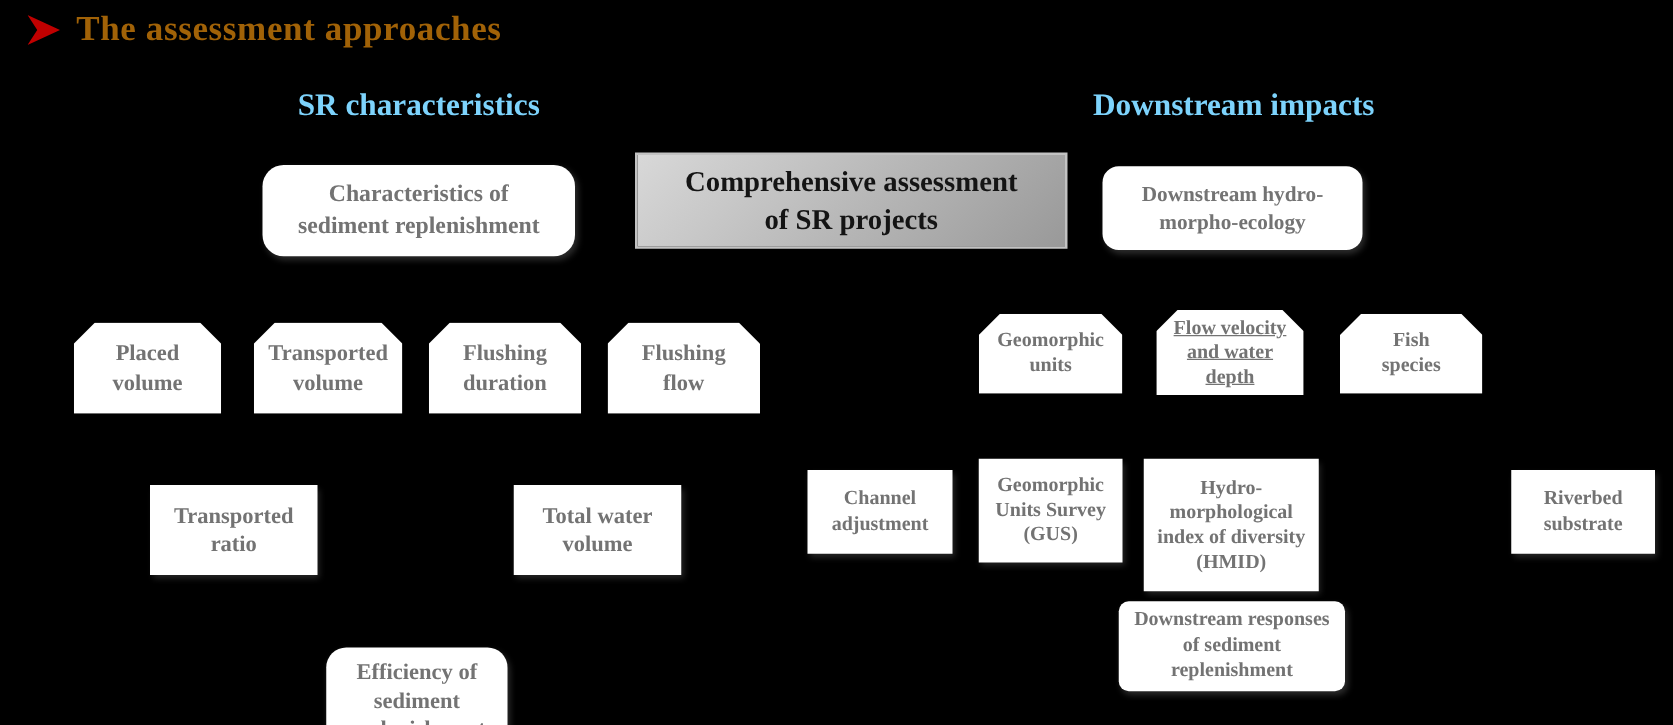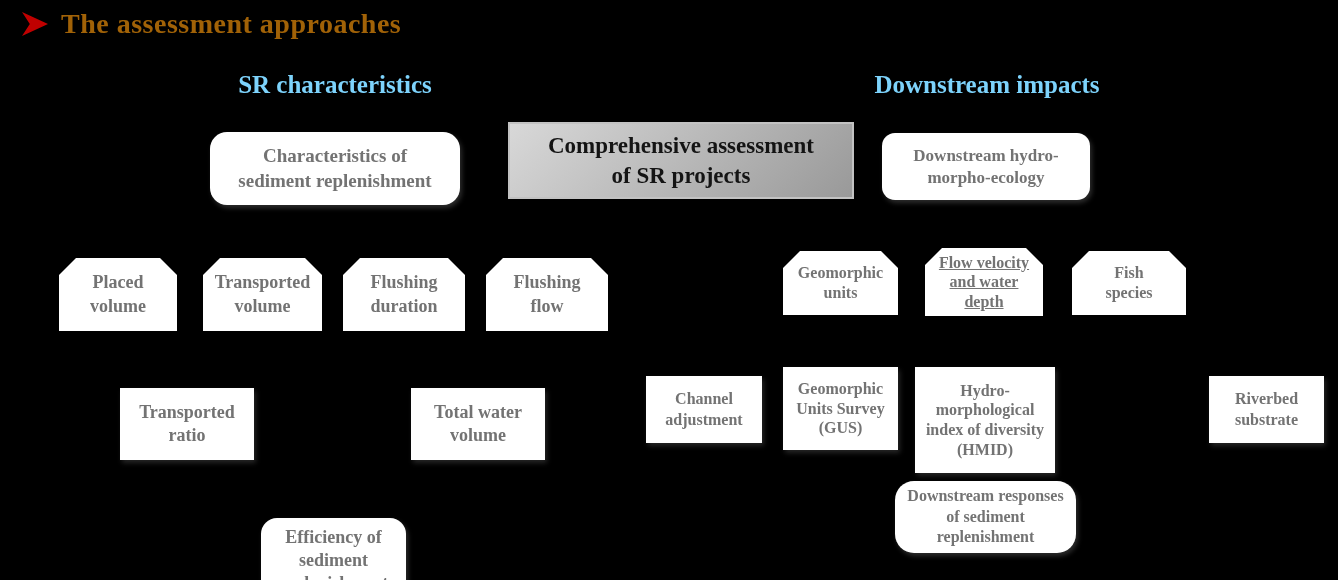--- a/index.html
+++ b/index.html
@@ -85,21 +85,21 @@
 
   .n-transported-ratio    { left: 120px;  top: 388px; width: 134px; height: 72px; font-size: 18px; }
   .n-total-water-volume   { left: 411px;  top: 388px; width: 134px; height: 72px; font-size: 18px; }
   .n-channel-adjustment   { left: 646px;  top: 376px; width: 116px; height: 67px; font-size: 16px; }
   .n-gus                  { left: 783px;  top: 367px; width: 115px; height: 83px; font-size: 16px; line-height: 1.22; }
   .n-hmid                 { left: 915px;  top: 367px; width: 140px; height: 106px; font-size: 16px; line-height: 1.22; }
   .n-fish-diversity       { left: 1072px; top: 367px; width: 117px; height: 83px; font-size: 16px; line-height: 1.22; }
   .n-riverbed-substrate   { left: 1209px; top: 376px; width: 115px; height: 67px; font-size: 16px; }
 
   .n-efficiency           { left: 261px;  top: 518px; width: 145px; height: 85px; font-size: 18px; border-radius: 16px; }
-  .n-downstream-responses { left: 895px;  top: 481px; width: 181px; height: 72px; font-size: 16px; border-radius: 19px; }
+  .n-downstream-responses { left: 895px;  top: 481px; width: 181px; height: 72px; font-size: 16px; border-radius: 8px; }
 </style>
 </head>
 <body>
 
 <div id="canvas">
 
   <div class="title-row">
     <span class="arrow-bullet"></span>
     <span class="title-text">The assessment approaches</span>
   </div>

